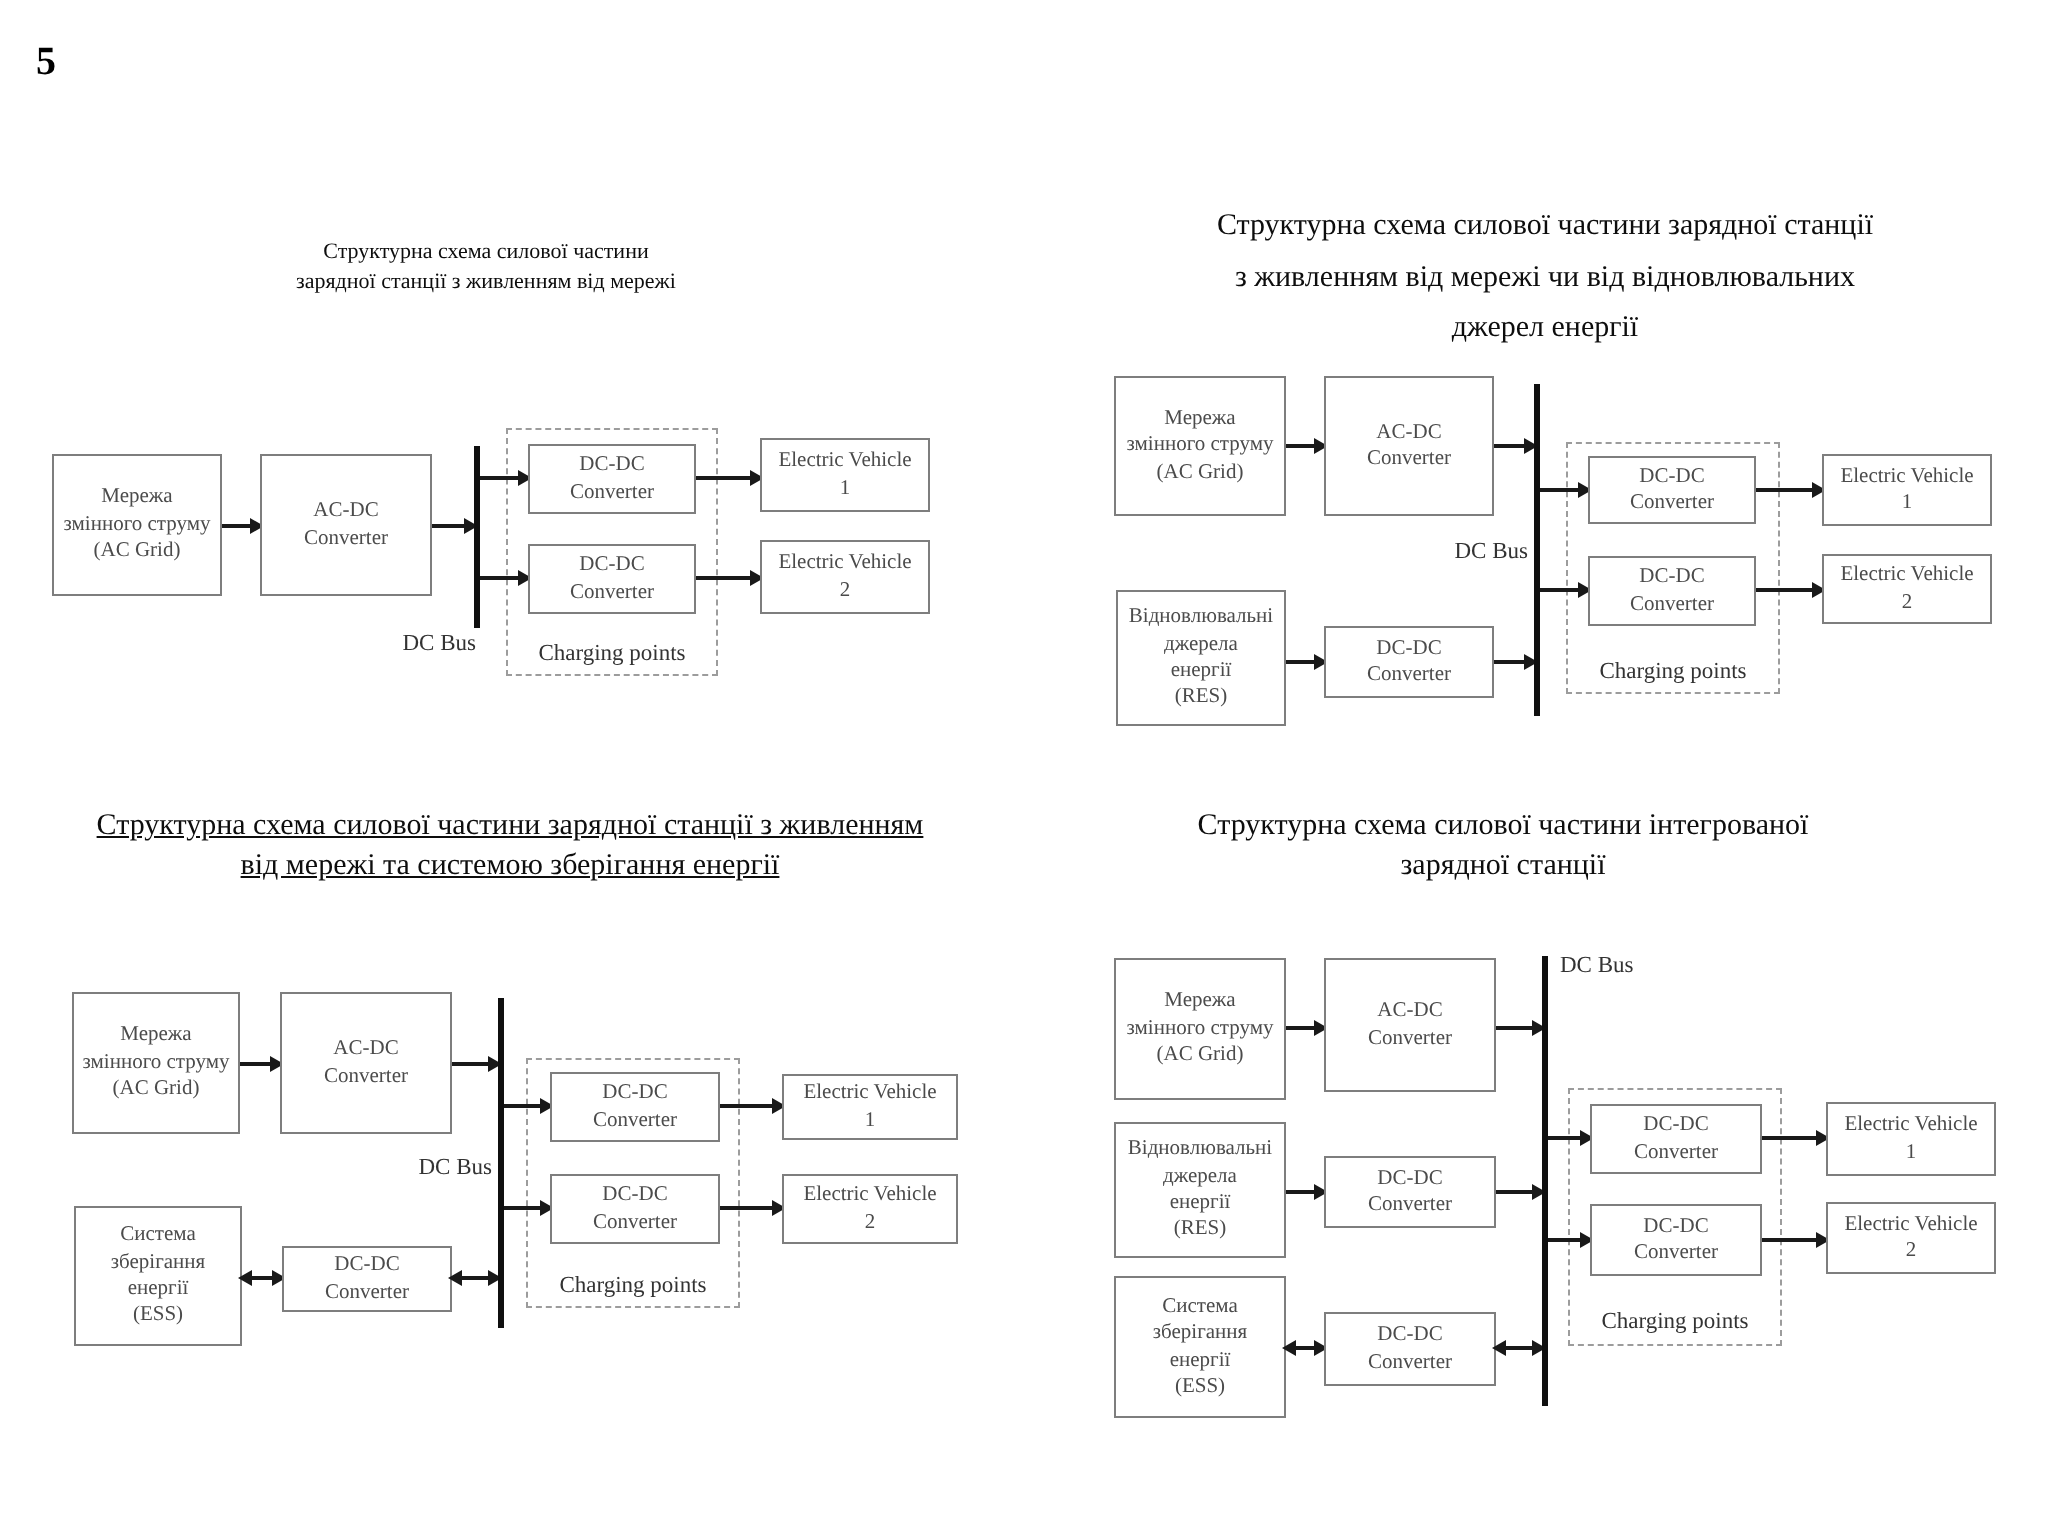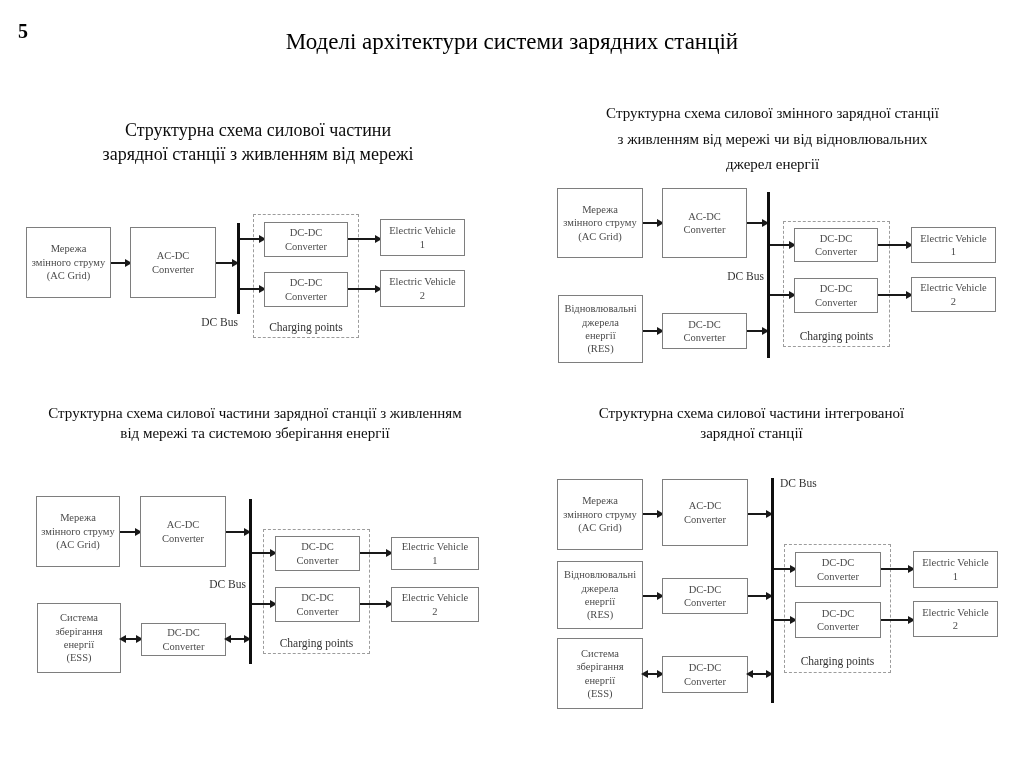--- a/index.html
+++ b/index.html
@@ -17,24 +17,23 @@
   .arr i{position:absolute;width:0;height:0;display:block;}
   .ar{right:-2px;top:-3px;border-top:4px solid transparent;border-bottom:4px solid transparent;border-left:7px solid #191919;}
   .al{left:-2px;top:-3px;border-top:4px solid transparent;border-bottom:4px solid transparent;border-right:7px solid #191919;}
 </style>
 </head>
 <body>
 
 <div class="slide">
 
   <div class="pgnum">5</div>
-  <div class="title">Моделі архітектури системи зарядних станцій</div>
-
-  <div>
-    <div class="dt" style="left:28px;top:119px;width:460px;font-size:18px;line-height:1.32;">Структурна схема силової частини
+
+  <div>
+    <div class="dt" style="left:13px;top:119px;width:460px;font-size:11px;line-height:1.32;">Структурна схема силової частини
 зарядної станції з живленням від мережі</div>
 
     <div class="bx" style="left:26px;top:227px;width:85px;height:71px;">Мережа
 змінного струму
 (AC Grid)</div>
     <div class="arr" style="left:111px;top:262px;width:19px;">
         <i class="ar"></i>
       </div>
     <div class="bx" style="left:130px;top:227px;width:86px;height:71px;">AC-DC
 Converter</div>
@@ -64,21 +63,21 @@
     <div class="arr" style="left:348px;top:288px;width:32px;">
         <i class="ar"></i>
       </div>
     <div class="bx" style="left:380px;top:219px;width:85px;height:37px;">Electric Vehicle
 1</div>
     <div class="bx" style="left:380px;top:270px;width:85px;height:37px;">Electric Vehicle
 2</div>
   </div>
 
   <div>
-    <div class="dt" style="left:545px;top:101px;width:455px;line-height:1.7;">Структурна схема силової змінного зарядної станції
+    <div class="dt" style="left:545px;top:101px;width:455px;line-height:1.7;">Структурна схема силової частини зарядної станції
 з живленням від мережі чи від відновлювальних
 джерел енергії</div>
 
     <div class="bx" style="left:557px;top:188px;width:86px;height:70px;">Мережа
 змінного струму
 (AC Grid)</div>
     <div class="arr" style="left:643px;top:222px;width:19px;">
         <i class="ar"></i>
       </div>
     <div class="bx" style="left:662px;top:188px;width:85px;height:70px;">AC-DC
@@ -122,21 +121,21 @@
     <div class="arr" style="left:878px;top:294px;width:33px;">
         <i class="ar"></i>
       </div>
     <div class="bx" style="left:911px;top:227px;width:85px;height:36px;">Electric Vehicle
 1</div>
     <div class="bx" style="left:911px;top:277px;width:85px;height:35px;">Electric Vehicle
 2</div>
   </div>
 
   <div>
-    <div class="dt" style="left:5px;top:403px;width:500px;">Структурна схема силової частини зарядної станції з живленням
+    <div class="dt" style="left:5px;top:403px;width:500px;text-decoration:underline;">Структурна схема силової частини зарядної станції з живленням
 від мережі та системою зберігання енергії</div>
 
     <div class="bx" style="left:36px;top:496px;width:84px;height:71px;">Мережа
 змінного струму
 (AC Grid)</div>
     <div class="arr" style="left:120px;top:531px;width:20px;">
         <i class="ar"></i>
       </div>
     <div class="bx" style="left:140px;top:496px;width:86px;height:71px;">AC-DC
 Converter</div>

